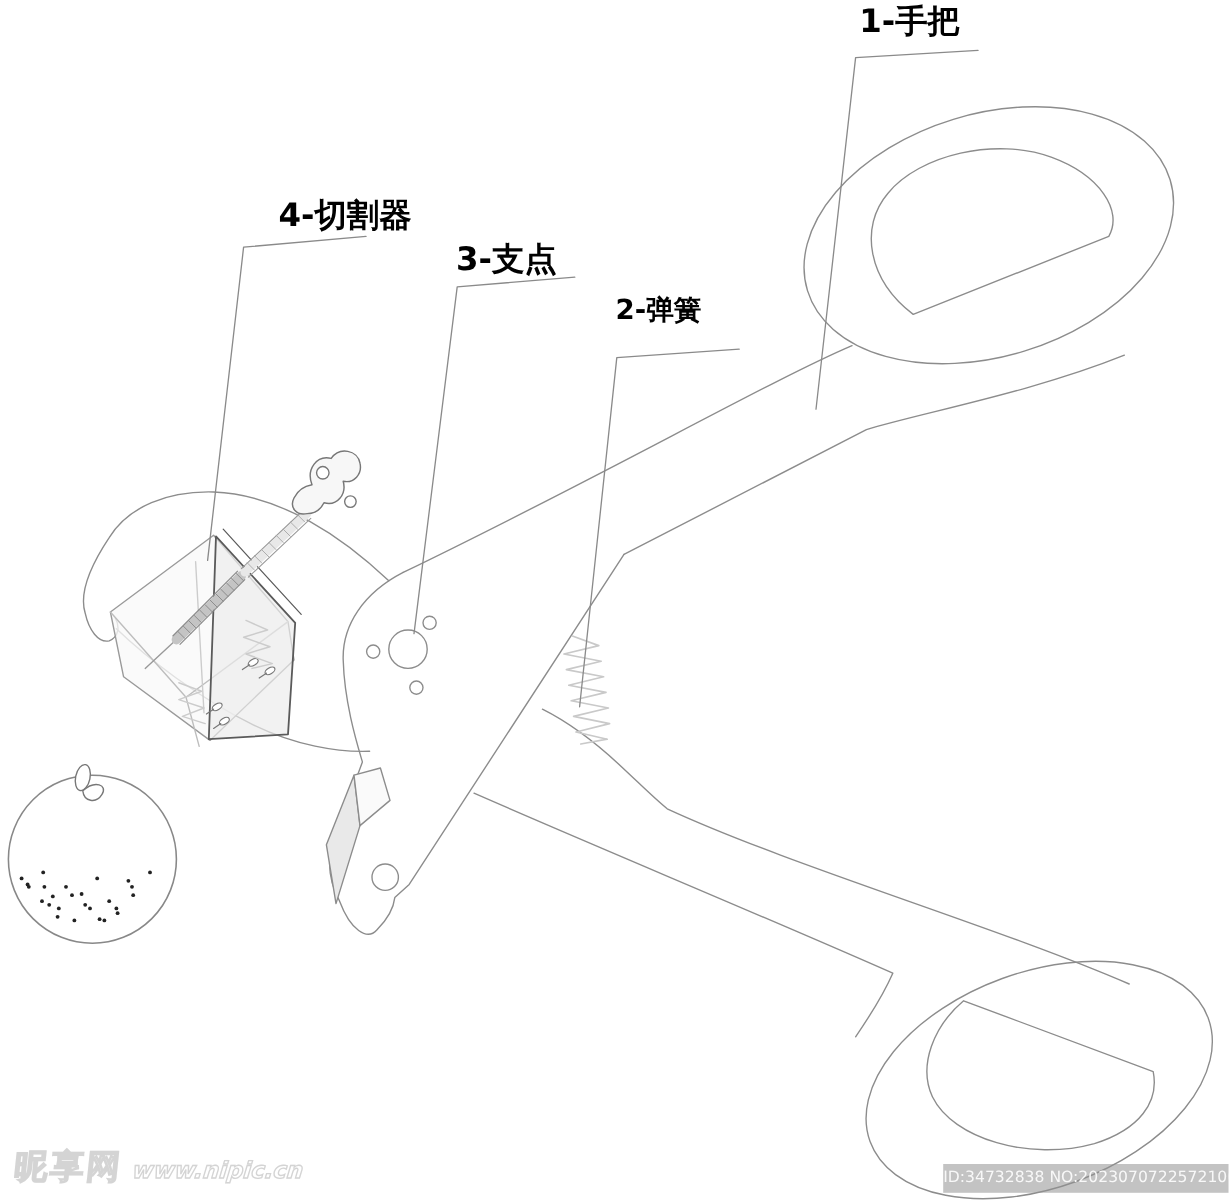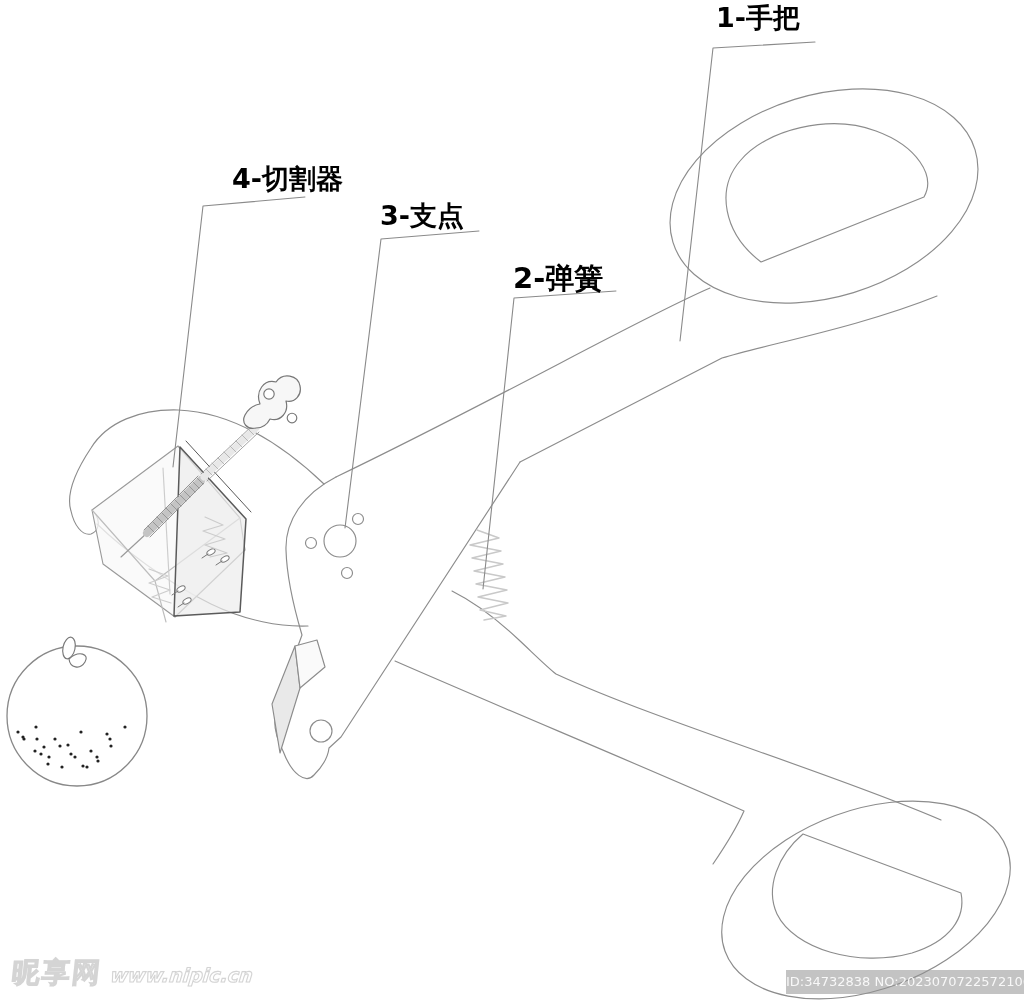--- a/index.html
+++ b/index.html
@@ -9,21 +9,21 @@
   }
   .canvas svg{position:absolute;left:0;top:0;}
   .part-label{
     position:absolute;font-weight:bold;color:#000;white-space:nowrap;
     font-family:"DejaVu Sans","Liberation Sans",sans-serif;
     text-align:center;
   }
   .lbl-handle {left:716px;top:0px;  font-size:27px;}
   .lbl-cutter {left:204px;top:161px;font-size:27px;margin-left:28px;}
   .lbl-fulcrum{left:380px;top:198px;font-size:27px;}
-  .lbl-spring {left:513px;top:259px;font-size:29px;}
+  .lbl-spring {left:513px;top:243px;font-size:23px;}
   .watermark{
     position:absolute;left:12px;top:954px;display:flex;align-items:baseline;gap:9px;
     color:#ffffff;-webkit-text-stroke:1.1px #d4d4d4;
     text-shadow:0 0 1px #dcdcdc;
     transform:skewX(-6deg);
   }
   .watermark .wm-site{font-size:28px;font-weight:bold;letter-spacing:2px;}
   .watermark .wm-url{font-size:19px;font-weight:bold;font-style:italic;}
   .id-bar{
     position:absolute;left:786px;top:970px;width:238px;height:24px;

